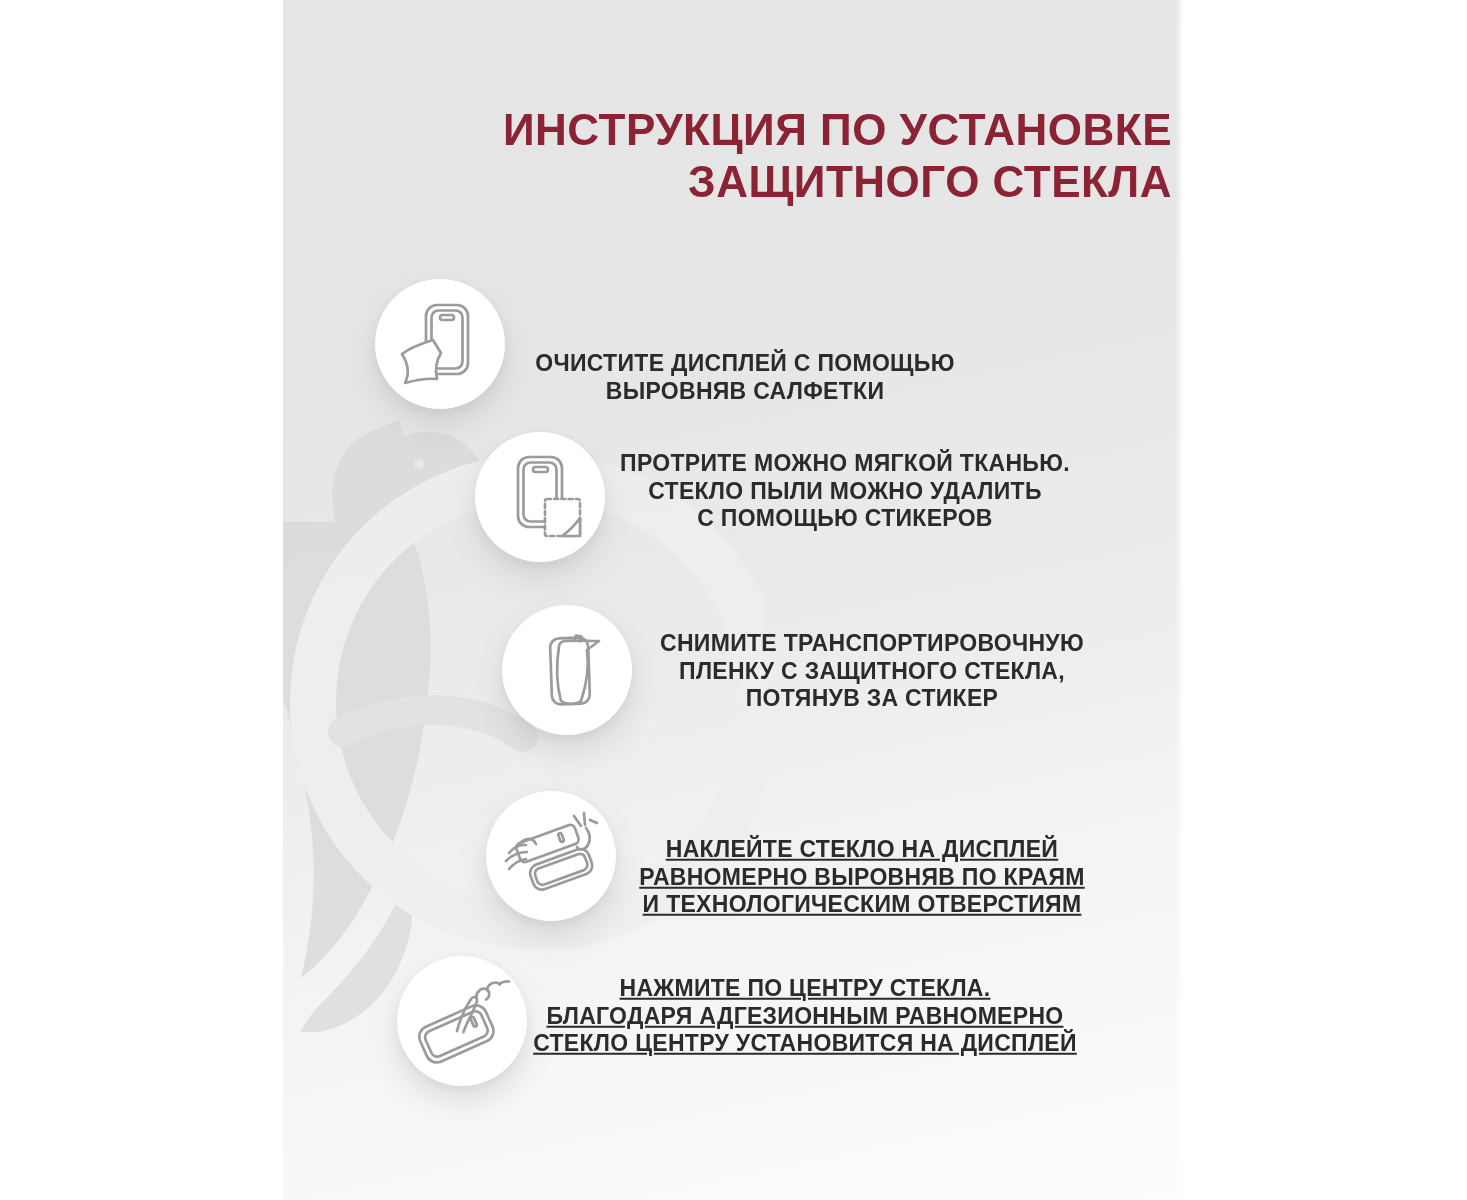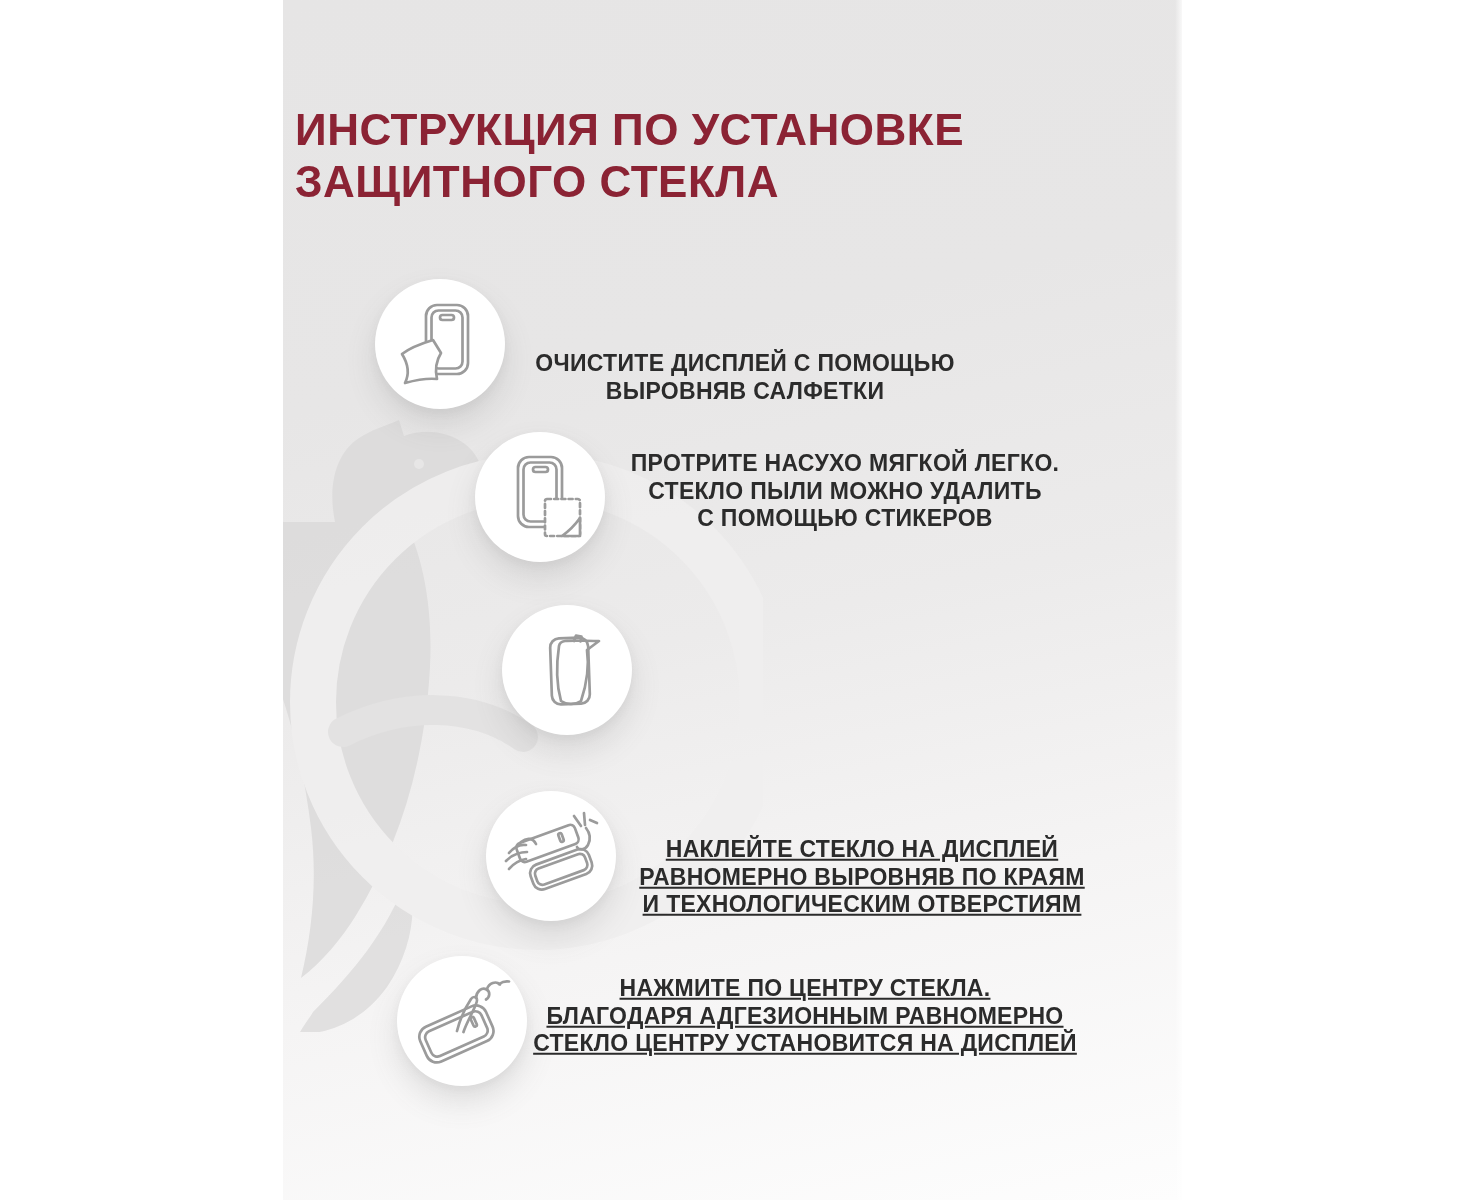--- a/index.html
+++ b/index.html
@@ -12,22 +12,22 @@
     position:absolute;left:283px;top:0;width:899px;height:1200px;
     background:linear-gradient(168deg,#e6e5e5 0%,#e7e6e6 30%,#eceBEB 52%,#f5f4f4 74%,#fdfdfd 100%);
     overflow:hidden;
   }
   .panel-edge{
     position:absolute;right:0;top:0;width:7px;height:100%;
     background:linear-gradient(90deg,rgba(255,255,255,0),rgba(255,255,255,.75));
   }
   .watermark{position:absolute;left:0;top:372px;width:480px;height:660px;opacity:.85;}
   .title{
-    position:absolute;left:295px;top:104px;width:899px;
-    text-align:left;font-weight:bold;font-size:44px;line-height:52px;
+    position:absolute;left:273px;top:104px;width:899px;
+    text-align:right;font-weight:bold;font-size:44px;line-height:52px;
     letter-spacing:.5px;color:var(--accent,#8b2334);
   }
   .step-circle{
     position:absolute;width:130px;height:130px;border-radius:50%;
     background:#ffffff;
     box-shadow:0 16px 30px rgba(100,100,100,.16), 0 4px 10px rgba(120,120,120,.08);
   }
   .step-circle svg{position:absolute;left:15px;top:15px;}
   .step-text{
     position:absolute;transform:translate(-50%,-50%);
@@ -85,31 +85,36 @@
   <div class="step-circle" style="left:475px;top:432px;">
     <svg width="100" height="100" viewBox="0 0 100 100" aria-hidden="true">
       <rect class="icon-stroke" x="28" y="10" width="44" height="70" rx="11"></rect>
       <rect class="icon-stroke" x="33.5" y="15.5" width="33" height="59" rx="7"></rect>
       <rect class="icon-stroke" x="43" y="20" width="15" height="5" rx="2.5"></rect>
       <rect class="icon-fillwhite" x="55" y="52" width="35" height="37" rx="2" stroke-dasharray="4 3.2"></rect>
       <path class="icon-fillwhite" d="M72,89 L90,89 L90,71 C85,78 79,84 72,89 Z"></path>
     </svg>
   </div>
   <div class="step-text" style="left:845px;top:491px;">
-    <div>ПРОТРИТЕ НАСУХО МЯГКОЙ ЛЕГКО.</div>
+    <div>ПРОТРИТЕ МОЖНО МЯГКОЙ ТКАНЬЮ.</div>
     <div>СТЕКЛО ПЫЛИ МОЖНО УДАЛИТЬ</div>
     <div>С ПОМОЩЬЮ СТИКЕРОВ</div>
   </div>
 
   <div class="step-circle" style="left:502px;top:605px;">
     <svg width="100" height="100" viewBox="0 0 100 100" aria-hidden="true">
       <rect class="icon-stroke" x="34" y="18" width="38" height="66" rx="9" transform="rotate(-2 53 51)"></rect>
       <path class="icon-stroke" d="M42,26 C39,46 39,63 44,81 C50,85 58,85 64,81 C70,63 72,44 70,30 L82,21 C70,21 55,20 48,21 C45,21.5 42.5,23 42,26 Z"></path>
       <path class="icon-stroke" d="M57,21 L59,15.5 L64.5,16.5 L63.5,21.5"></path>
     </svg>
+  </div>
+  <div class="step-text" style="left:872px;top:671px;">
+    <div>СНИМИТЕ ТРАНСПОРТИРОВОЧНУЮ</div>
+    <div>ПЛЕНКУ С ЗАЩИТНОГО СТЕКЛА,</div>
+    <div>ПОТЯНУВ ЗА СТИКЕР</div>
   </div>
 
   <div class="step-circle" style="left:486px;top:791px;">
     <svg width="100" height="100" viewBox="0 0 100 100" aria-hidden="true">
       <g transform="rotate(-20 50 50)">
         <rect class="icon-stroke" x="20" y="27" width="62" height="20" rx="5"></rect>
         <rect class="icon-stroke" x="64" y="31.5" width="3.5" height="9" rx="1.7"></rect>
         <rect class="icon-stroke" x="24" y="53" width="62" height="26" rx="9"></rect>
         <rect class="icon-stroke" x="28.5" y="57.5" width="53" height="17" rx="5.5"></rect>
       </g>

